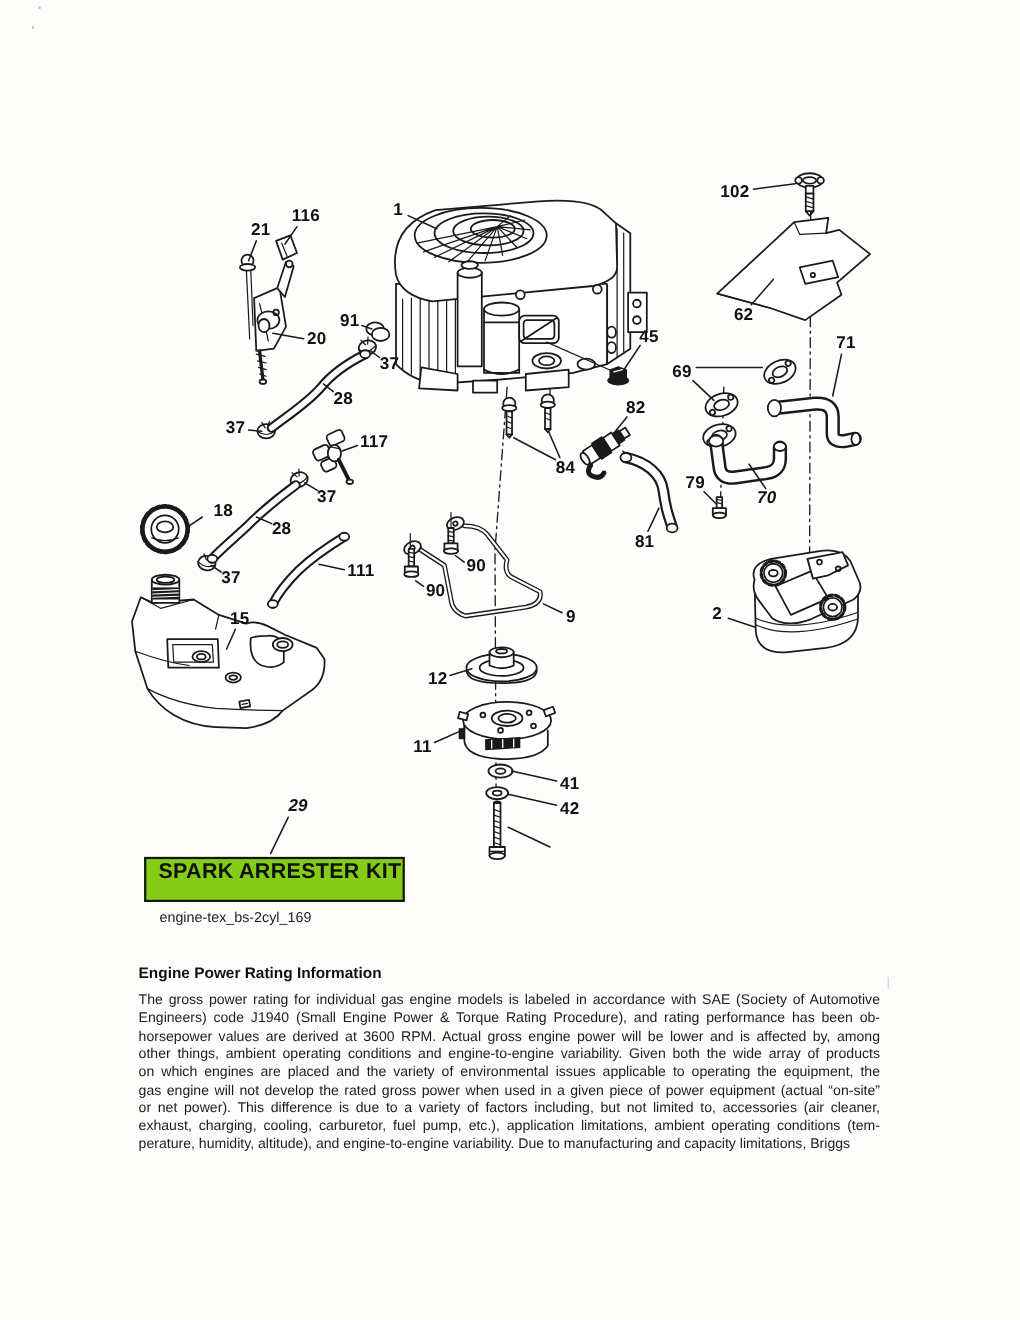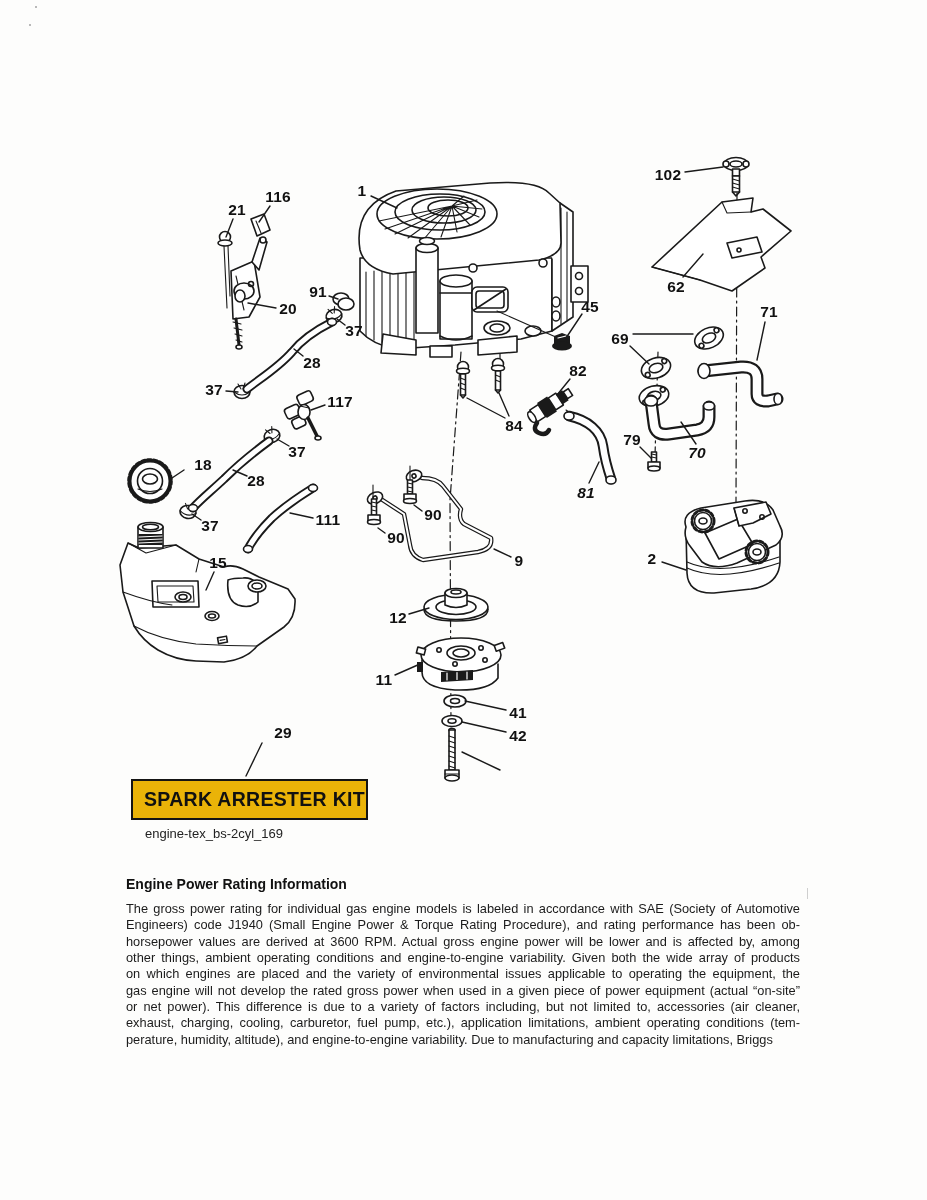--- a/index.html
+++ b/index.html
@@ -18,21 +18,21 @@
   #art .thin{stroke-width:1.1;}
   #art .dash{stroke-width:1.2;stroke-dasharray:9 4 2 4;}
   #art .tubeO{stroke-width:9;}
   #art .tubeI{stroke:#ffffff;stroke-width:5.2;}
   #art .pipeO{stroke-width:13;}
   #art .pipeI{stroke:#ffffff;stroke-width:8.5;}
   #art .wire{stroke-width:4.4;}
   #art .wireI{stroke:#ffffff;stroke-width:2;}
   #art .knurl{stroke-dasharray:3.4 2.6;stroke-width:3;}
   #leader-svg line{stroke:#1a1a1a;stroke-width:1.4;stroke-linecap:round;}
-  .kit-box{position:absolute;left:131px;top:779px;width:233px;height:37px;border:2.4px solid #141414;background:#eab308;display:flex;align-items:center;z-index:4;}
+  .kit-box{position:absolute;left:131px;top:779px;width:233px;height:37px;border:2.4px solid #141414;background:#84cc16;display:flex;align-items:flex-start;z-index:4;}
   .kit-box span{font-weight:bold;font-size:19.5px;letter-spacing:.3px;color:#111;padding-left:11px;white-space:nowrap;}
   .figure-id{position:absolute;left:145px;top:826px;font-size:13px;color:#222;z-index:4;}
   .info{position:absolute;left:126px;top:876px;width:674px;color:#151515;}
   .info h2{margin:0 0 9px 0;font-size:14px;font-weight:bold;color:#111;}
   .body-line{font-size:12.8px;line-height:16.35px;text-align:justify;text-align-last:justify;color:#1b1b1b;}
   .body-line:last-child{text-align-last:left;}
   .speck{position:absolute;background:#b9b9b9;z-index:5;}
 </style>
 </head>
 <body>
@@ -434,33 +434,33 @@
         <div class="callout" style="left: 312px; top: 363px;">28</div>
         <div class="callout" style="left: 578px; top: 371px;">82</div>
         <div class="callout" style="left: 214px; top: 390px;">37</div>
         <div class="callout" style="left: 340px; top: 402px;">117</div>
         <div class="callout" style="left: 514px; top: 426px;">84</div>
         <div class="callout" style="left: 632px; top: 440px;">79</div>
         <div class="callout" style="left: 697px; top: 453px; font-style: italic;">70</div>
         <div class="callout" style="left: 297px; top: 452px;">37</div>
         <div class="callout" style="left: 203px; top: 465px;">18</div>
         <div class="callout" style="left: 256px; top: 481px;">28</div>
-        <div class="callout" style="left: 586px; top: 493px; font-style: italic;">81</div>
+        <div class="callout" style="left: 586px; top: 493px;">81</div>
         <div class="callout" style="left: 328px; top: 520px;">111</div>
         <div class="callout" style="left: 210px; top: 526px;">37</div>
         <div class="callout" style="left: 433px; top: 515px;">90</div>
         <div class="callout" style="left: 396px; top: 538px;">90</div>
         <div class="callout" style="left: 218px; top: 563px;">15</div>
         <div class="callout" style="left: 519px; top: 561px;">9</div>
         <div class="callout" style="left: 652px; top: 559px;">2</div>
         <div class="callout" style="left: 398px; top: 618px;">12</div>
         <div class="callout" style="left: 384px; top: 680px;">11</div>
         <div class="callout" style="left: 518px; top: 713px;">41</div>
         <div class="callout" style="left: 518px; top: 736px;">42</div>
-        <div class="callout" style="left: 283px; top: 733px;">29</div>
+        <div class="callout" style="left: 271px; top: 733px; font-style: italic;">29</div>
       </div>
 
     <div class="kit-box">
       <span>SPARK ARRESTER KIT</span>
     </div>
     <div class="figure-id">engine-tex_bs-2cyl_169</div>
   </div>
 
   <div class="info">
     <h2>Engine Power Rating Information</h2>

